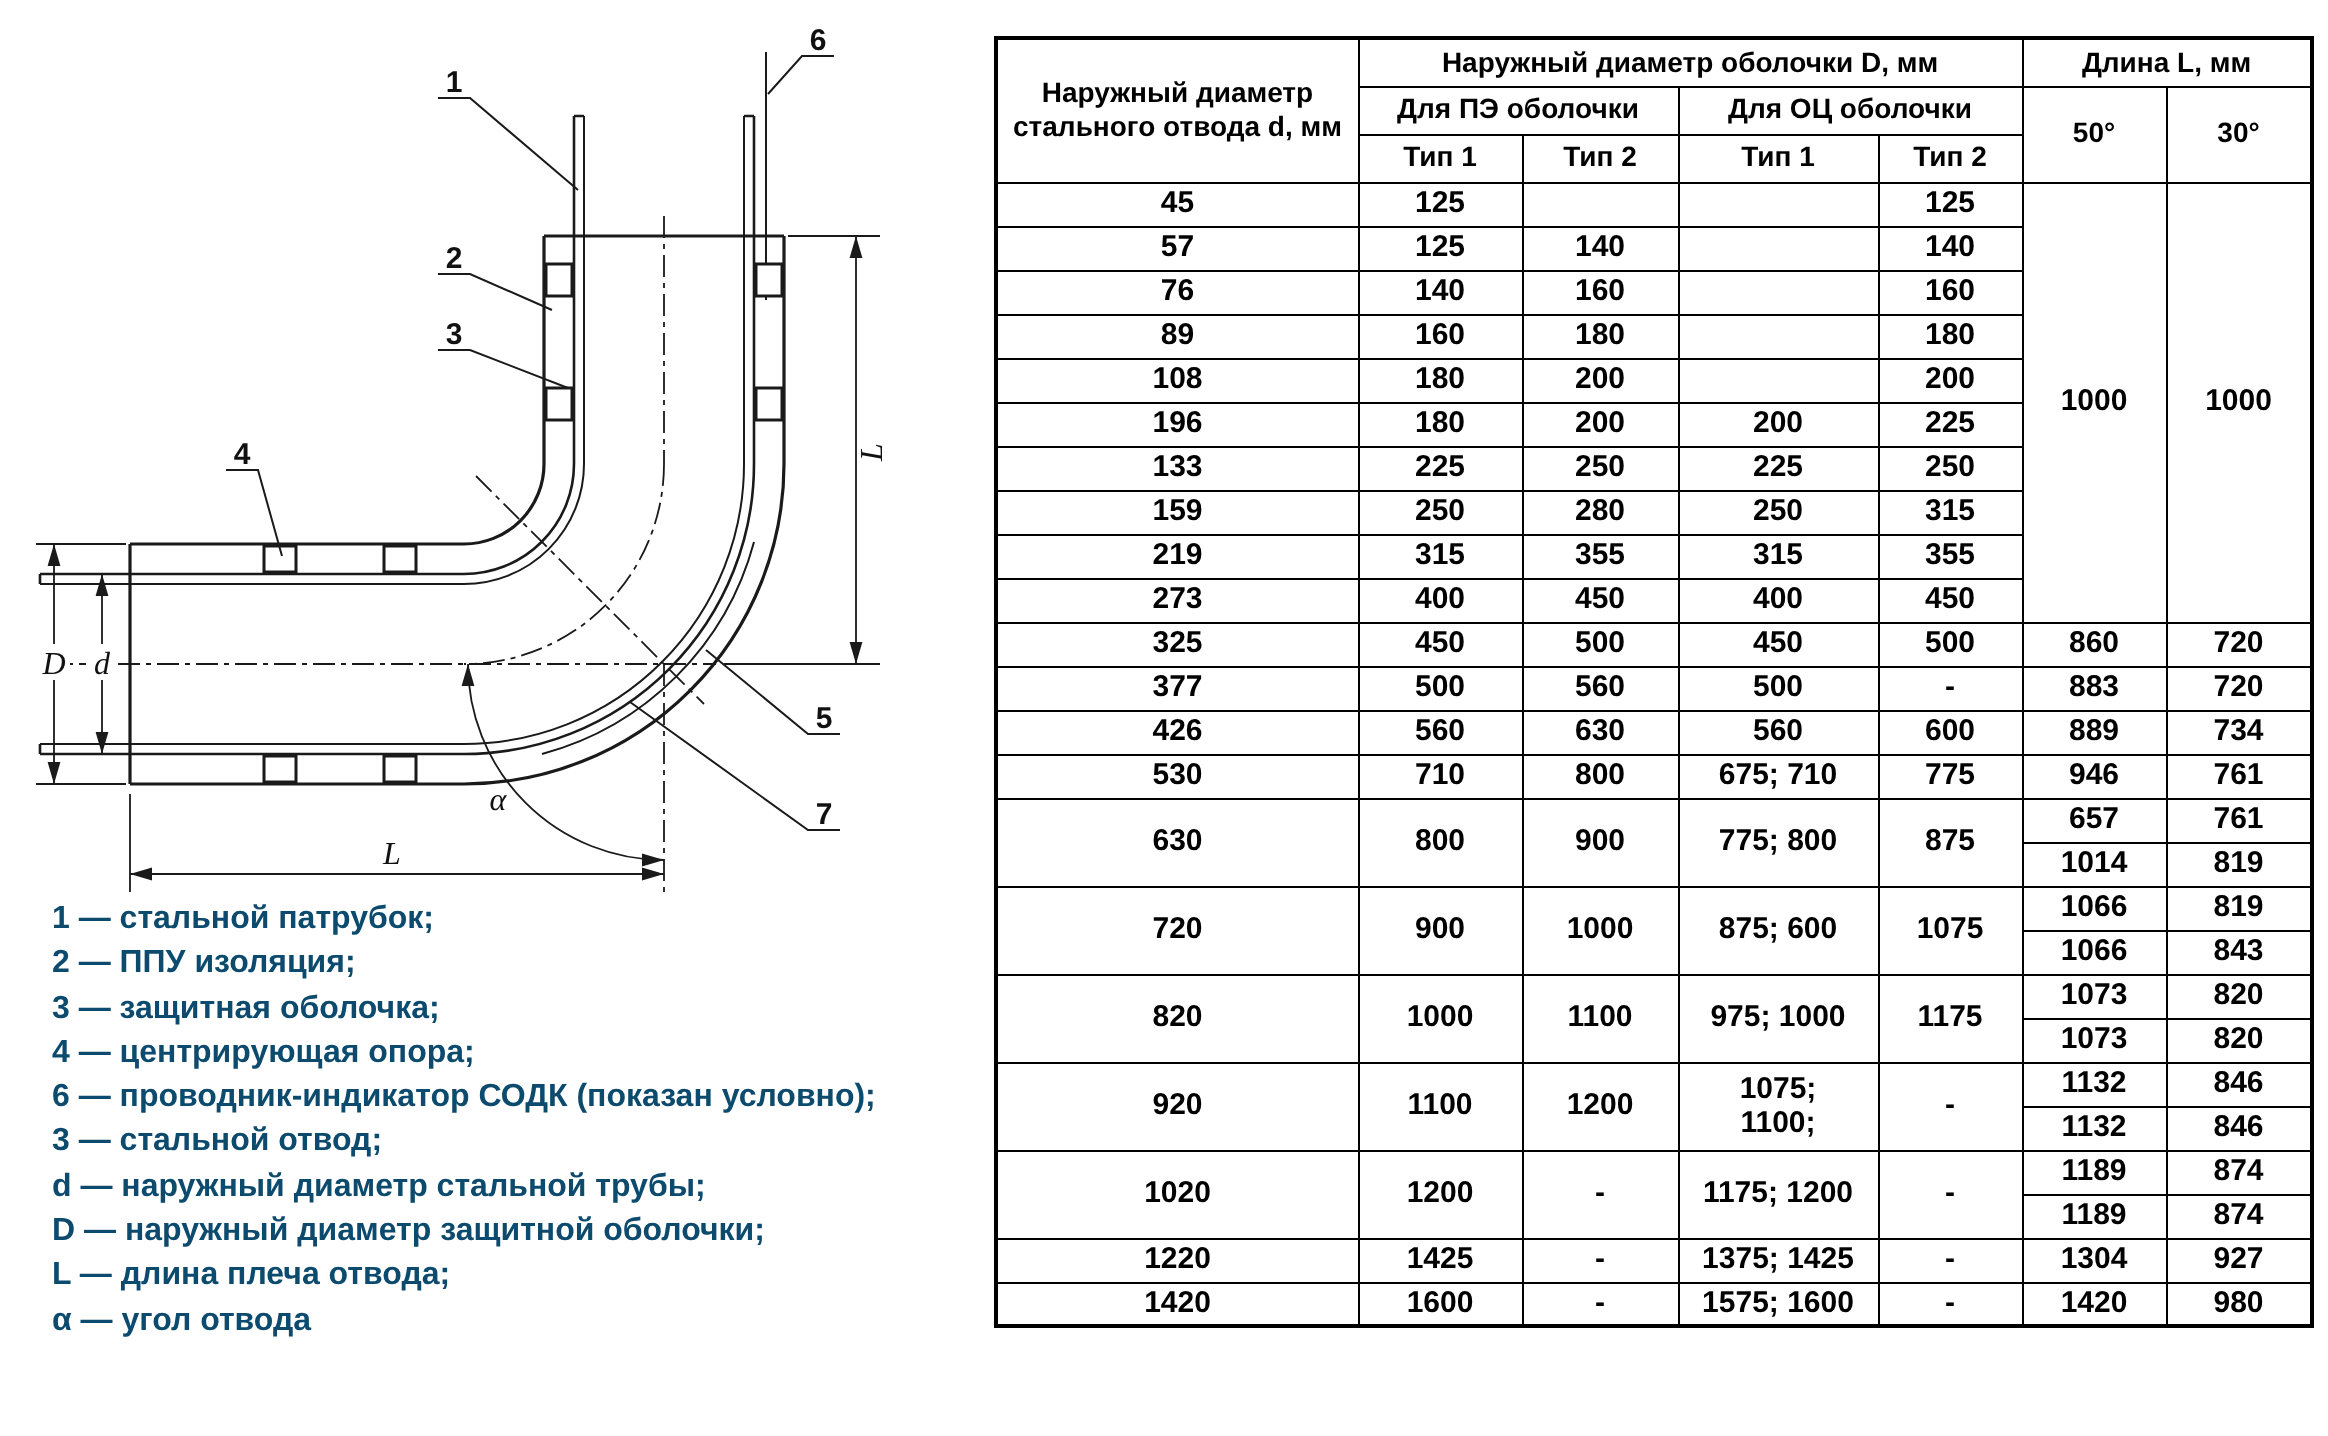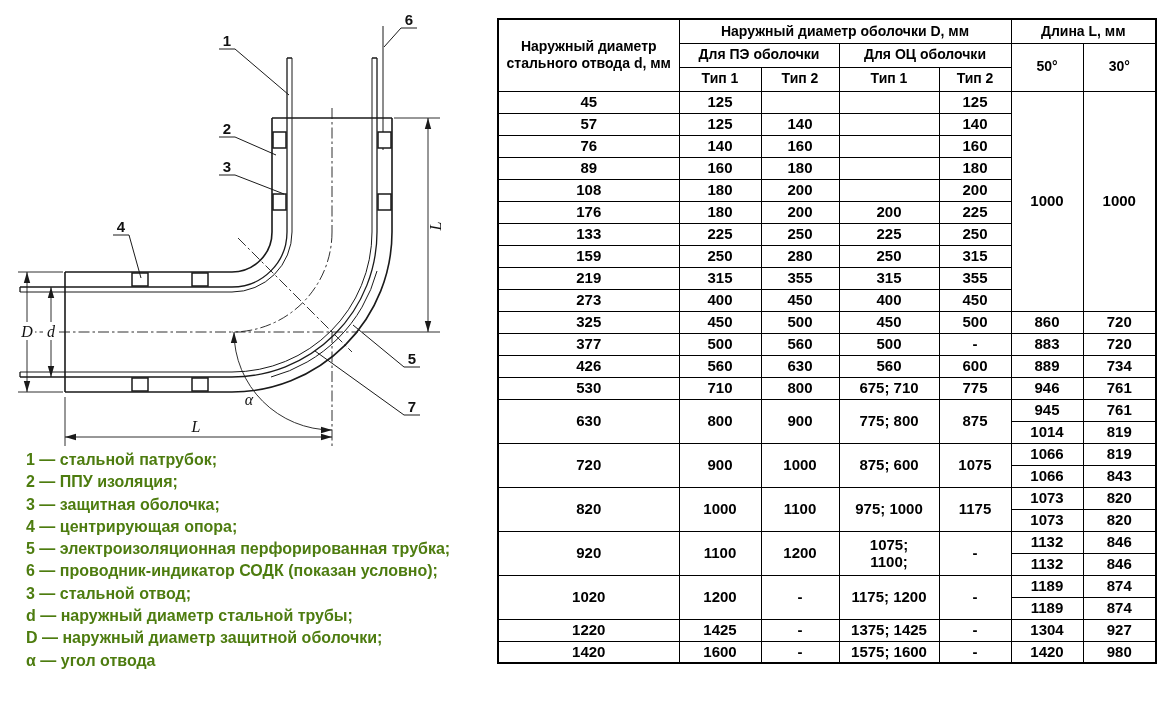--- a/index.html
+++ b/index.html
@@ -7,21 +7,21 @@
   body {
     width:1164px; height:718px; position:relative; overflow:hidden;
     font-family:"Liberation Sans", sans-serif; color:#000;
   }
   .page { position:absolute; inset:0; background:#fff; }
 
   
   .drawing svg { position:absolute; left:0; top:0; }
   .legend {
     position:absolute; left:26px; top:449px; width:470px;
-    list-style:none; font-size:16px; font-weight:bold; color:#4d7c0f;
+    list-style:none; font-size:16px; font-weight:bold; color:#0c4a6e;
     line-height:22.3px; white-space:nowrap;
   }
 
   
   .table-wrap { position:absolute; left:497px; top:18px; }
   table.spec {
     border-collapse:collapse; table-layout:fixed; width:658px;
     border:2px solid #000; background:#fff;
   }
   table.spec th, table.spec td {
@@ -129,25 +129,25 @@
         <text x="196" y="432" text-anchor="middle">L</text>
         <text x="249" y="405" text-anchor="middle">α</text>
       </g>
     </svg>
 
     <ul class="legend">
       <li>1 — стальной патрубок;</li>
       <li>2 — ППУ изоляция;</li>
       <li>3 — защитная оболочка;</li>
       <li>4 — центрирующая опора;</li>
-      <li>5 — электроизоляционная перфорированная трубка;</li>
       <li>6 — проводник-индикатор СОДК (показан условно);</li>
       <li>3 — стальной отвод;</li>
       <li>d — наружный диаметр стальной трубы;</li>
       <li>D — наружный диаметр защитной оболочки;</li>
+      <li>L — длина плеча отвода;</li>
       <li>α — угол отвода</li>
     </ul>
   </div>
 
   <div class="table-wrap">
     <table class="spec">
       <colgroup id="colgroup">
           <col style="width: 181px;">
           <col style="width: 82px;">
           <col style="width: 78px;">
@@ -207,21 +207,21 @@
             <td>180</td>
           </tr>
           <tr>
             <td>108</td>
             <td>180</td>
             <td>200</td>
             <td></td>
             <td>200</td>
           </tr>
           <tr>
-            <td>176</td>
+            <td>196</td>
             <td>180</td>
             <td>200</td>
             <td>200</td>
             <td>225</td>
           </tr>
           <tr>
             <td>133</td>
             <td>225</td>
             <td>250</td>
             <td>225</td>
@@ -283,21 +283,21 @@
             <td>775</td>
             <td>946</td>
             <td>761</td>
           </tr>
           <tr>
             <td rowspan="2">630</td>
             <td rowspan="2">800</td>
             <td rowspan="2">900</td>
             <td rowspan="2">775; 800</td>
             <td rowspan="2">875</td>
-            <td>945</td>
+            <td>657</td>
             <td>761</td>
           </tr>
           <tr>
             <td>1014</td>
             <td>819</td>
           </tr>
           <tr>
             <td rowspan="2">720</td>
             <td rowspan="2">900</td>
             <td rowspan="2">1000</td>

